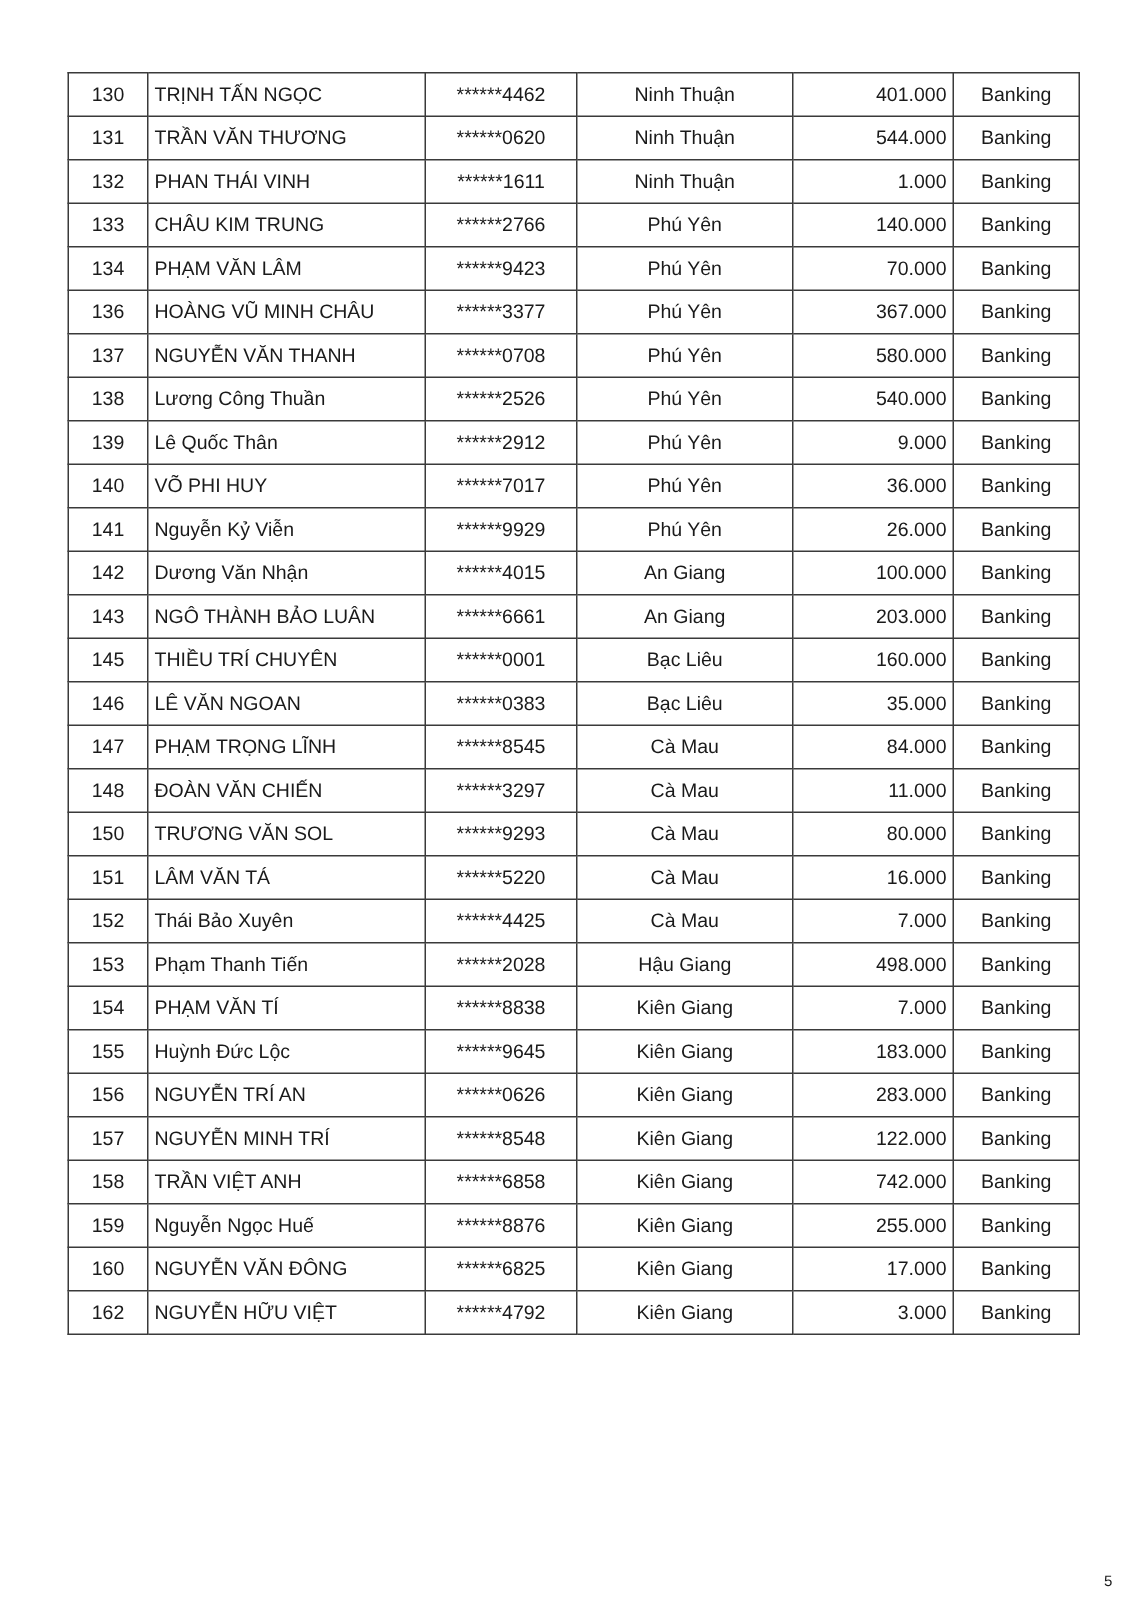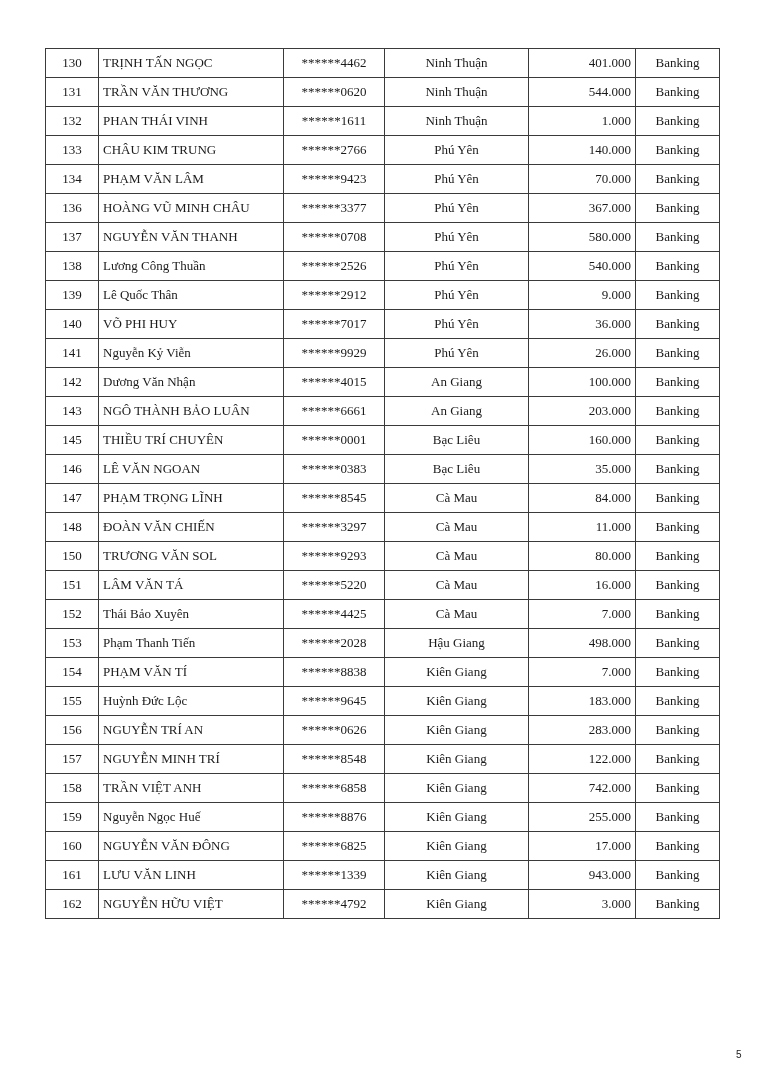--- a/index.html
+++ b/index.html
@@ -1,19 +1,19 @@
 <!DOCTYPE html>
 <html><head>
 <meta charset="utf-8">
 <style>
   html, body { margin: 0; padding: 0; background: #ffffff; }
   body { width: 764px; height: 1080px; position: relative; overflow: hidden;
          font-family: "Liberation Sans", sans-serif; color: #1a1a1a; }
   table.list { position: absolute; left: 45px; top: 48px; border-collapse: collapse;
-               table-layout: fixed; width: 674px; font-size: 13px; font-family: Liberation Serif, serif; }
+               table-layout: fixed; width: 674px; font-size: 13px; }
   table.list td { border: 1px solid #3a3a3a; height: 28px; padding: 0 4px;
                   white-space: nowrap; overflow: hidden; line-height: 28px; }
   td.c-stt { width: 44px; text-align: center; }
   td.c-name { width: 176px; text-align: left; padding-left: 2px; }
   td.c-acct { width: 92px; text-align: center; }
   td.c-prov { width: 135px; text-align: center; }
   td.c-amt { width: 98px; text-align: right; padding-right: 6px; }
   td.c-method { width: 75px; text-align: center; }
   .page-num { position: absolute; left: 736px; top: 1049px; font-size: 10px; }
 </style>
@@ -240,28 +240,20 @@
       </tr>
       <tr>
         <td class="c-stt">160</td>
         <td class="c-name">NGUYỄN VĂN ĐÔNG</td>
         <td class="c-acct">******6825</td>
         <td class="c-prov">Kiên Giang</td>
         <td class="c-amt">17.000</td>
         <td class="c-method">Banking</td>
       </tr>
       <tr>
-        <td class="c-stt">161</td>
-        <td class="c-name">LƯU VĂN LINH</td>
-        <td class="c-acct">******1339</td>
-        <td class="c-prov">Kiên Giang</td>
-        <td class="c-amt">943.000</td>
-        <td class="c-method">Banking</td>
-      </tr>
-      <tr>
         <td class="c-stt">162</td>
         <td class="c-name">NGUYỄN HỮU VIỆT</td>
         <td class="c-acct">******4792</td>
         <td class="c-prov">Kiên Giang</td>
         <td class="c-amt">3.000</td>
         <td class="c-method">Banking</td>
       </tr>
     </tbody>
 </table>
 

